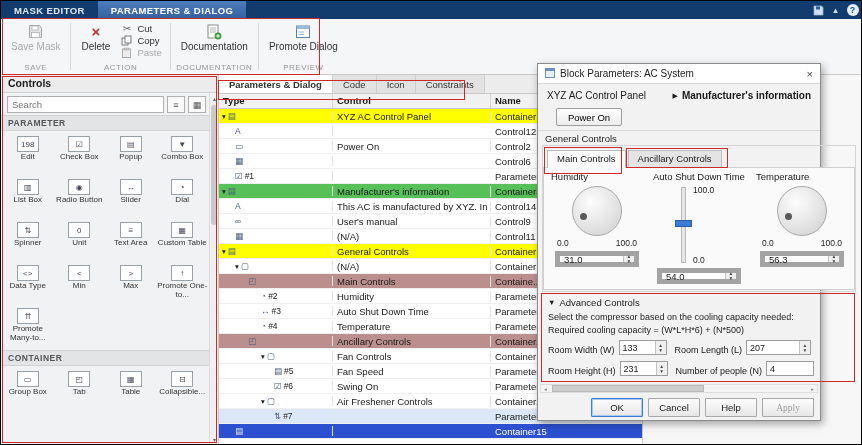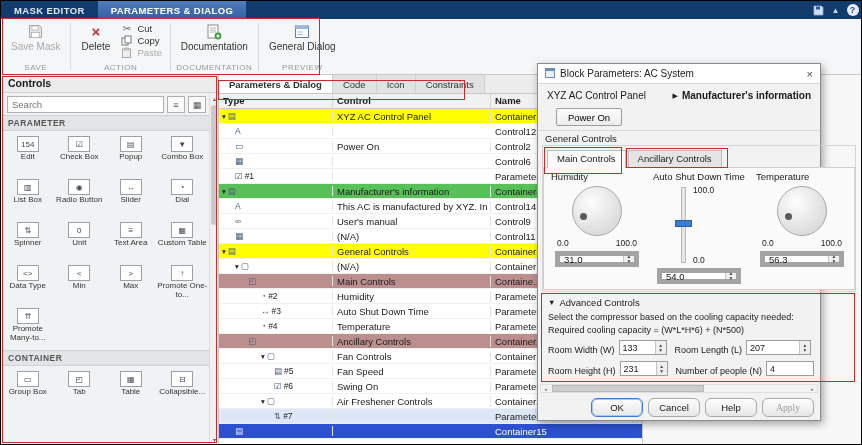--- a/index.html
+++ b/index.html
@@ -110,21 +110,21 @@
   .adv-field { display:flex; align-items:flex-end; gap:4px; }
   .adv-field.wide { flex:1; }
   .adv-field.wide .fld { flex:1; }
   .adv-label { font-size:9px; white-space:nowrap; }
   .fld { width:48px; height:15px; border:1px solid #9d9d9d; background:#fff; display:flex; align-items:center; }
   .fld-val { flex:1; font-size:9px; padding-left:3px; }
   .dlg-hscroll { position:absolute; left:2px; right:2px; top:320px; height:9px; background:#f3f3f3; border:1px solid #dedede; display:flex; align-items:stretch; }
   .h-arrow { width:9px; font-size:5px; color:#777; display:flex; align-items:center; justify-content:center; }
   .h-thumb { margin-left:2px; width:55%; background:#cdcdcd; border:1px solid #b8b8b8; }
   .dlg-buttons { position:absolute; right:6px; top:334px; display:flex; gap:5px; }
-  .dbtn { min-width:52px; height:19px; padding:0 10px; border:1px solid #a8a8a8; border-radius:6px; background:linear-gradient(#fdfdfd,#e7e7e7); font-size:9.5px; display:flex; align-items:center; justify-content:center; }
+  .dbtn { min-width:52px; height:19px; padding:0 10px; border:1px solid #a8a8a8; border-radius:1px; background:linear-gradient(#fdfdfd,#e7e7e7); font-size:9.5px; display:flex; align-items:center; justify-content:center; }
   .dbtn.primary { border-color:#3a7bd5; box-shadow:inset 0 0 0 1px #a9c9ef; }
   .dbtn.disabled { color:#9c9c9c;font-family:Liberation Serif, serif; }
 </style>
 </head>
 <body>
 
 <div class="screen">
 
   <div class="titlebar">
     <div class="tb-tab">MASK EDITOR</div>
@@ -216,21 +216,21 @@
       <div class="rgroup-buttons">
         <div class="bigbtn">
           <span class="ricon">
               <svg width="16" height="16" viewBox="0 0 16 16">
                 <rect x="1.5" y="2" width="13" height="11.5" fill="#fff" stroke="#5d80a8"></rect>
                 <rect x="1.5" y="2" width="13" height="3" fill="#9db8d6"></rect>
                 <line x1="3.5" y1="8" x2="9" y2="8" stroke="#9db8d6"></line>
                 <line x1="3.5" y1="10.5" x2="9" y2="10.5" stroke="#9db8d6"></line>
               </svg>
             </span>
-          <span>General Dialog</span>
+          <span>Promote Dialog</span>
         </div>
       </div>
       <div class="rgroup-label">PREVIEW</div>
     </div>
   </div>
 
   <div class="controls-panel">
     <div class="cp-title">Controls</div>
     <div class="cp-search-row">
       <input class="cp-search" placeholder="Search" style="">
@@ -238,21 +238,21 @@
           <span>≡</span>
         </div>
       <div class="cp-viewbtn">
           <span>▦</span>
         </div>
     </div>
     <div class="cp-body">
         <div class="cp-section-header">PARAMETER</div>
         <div class="cp-grid">
           <div class="cp-item">
-            <div class="cp-item-icon">154</div>
+            <div class="cp-item-icon">198</div>
             <div class="cp-item-label">Edit</div>
           </div>
           <div class="cp-item">
             <div class="cp-item-icon">☑</div>
             <div class="cp-item-label">Check Box</div>
           </div>
           <div class="cp-item">
             <div class="cp-item-icon">▤</div>
             <div class="cp-item-label">Popup</div>
           </div>

